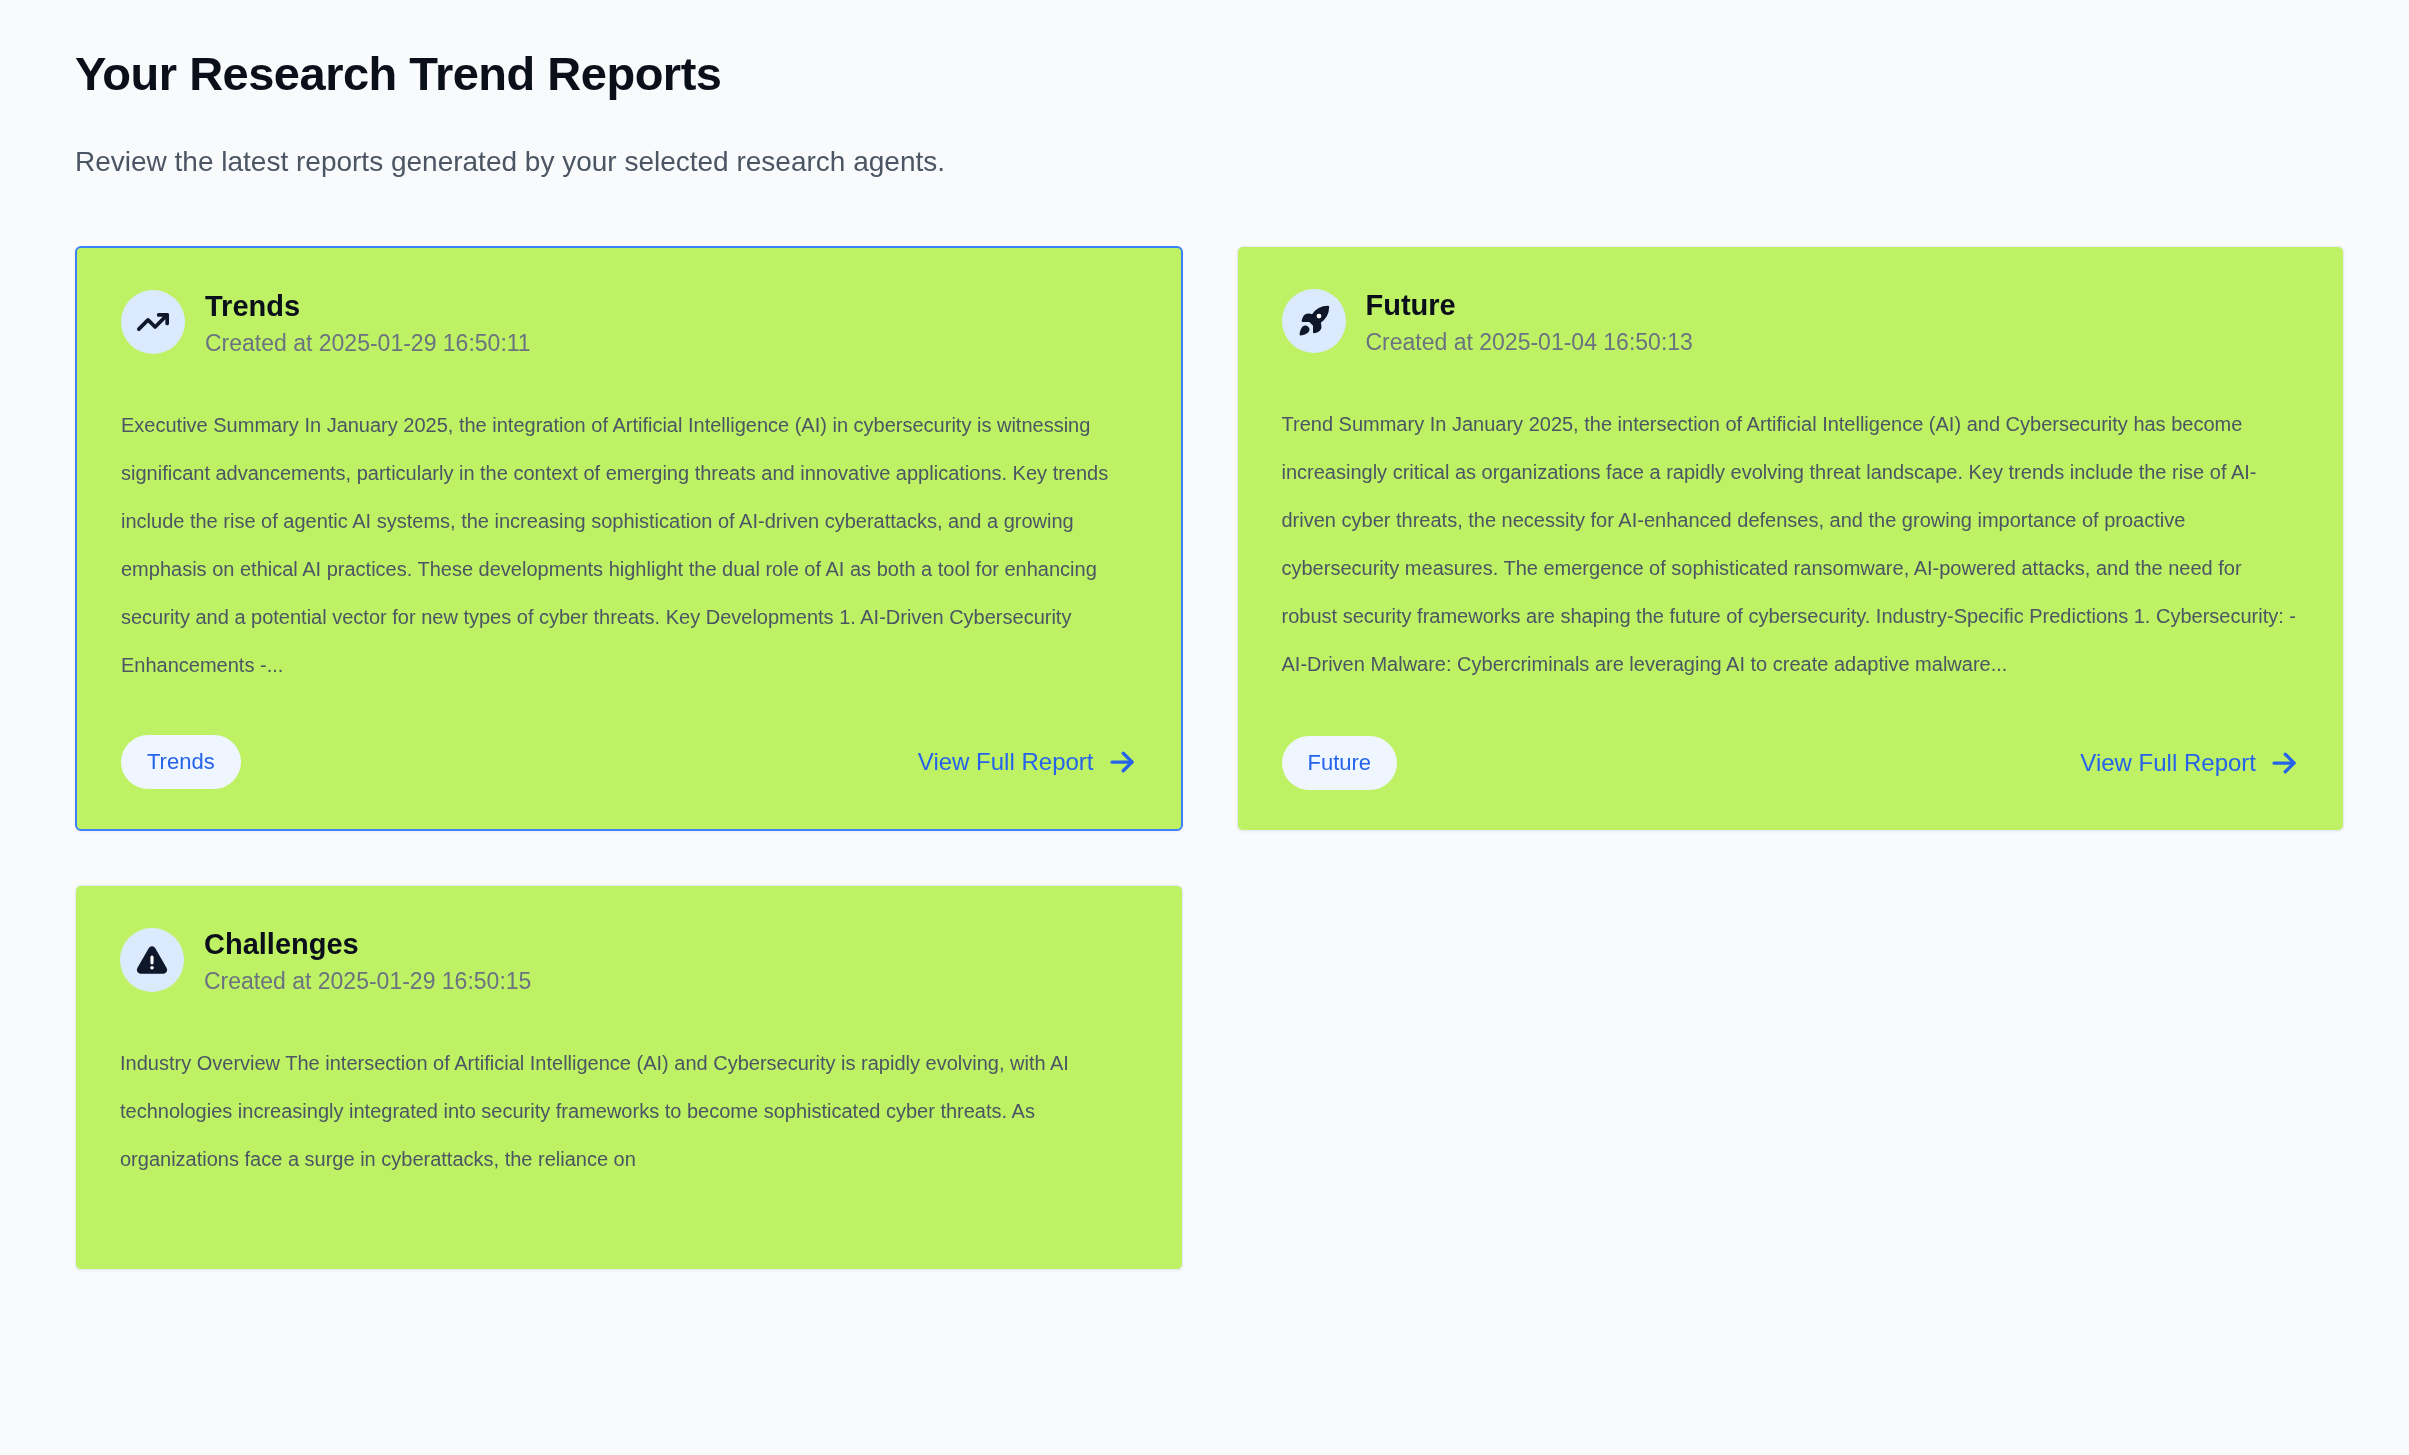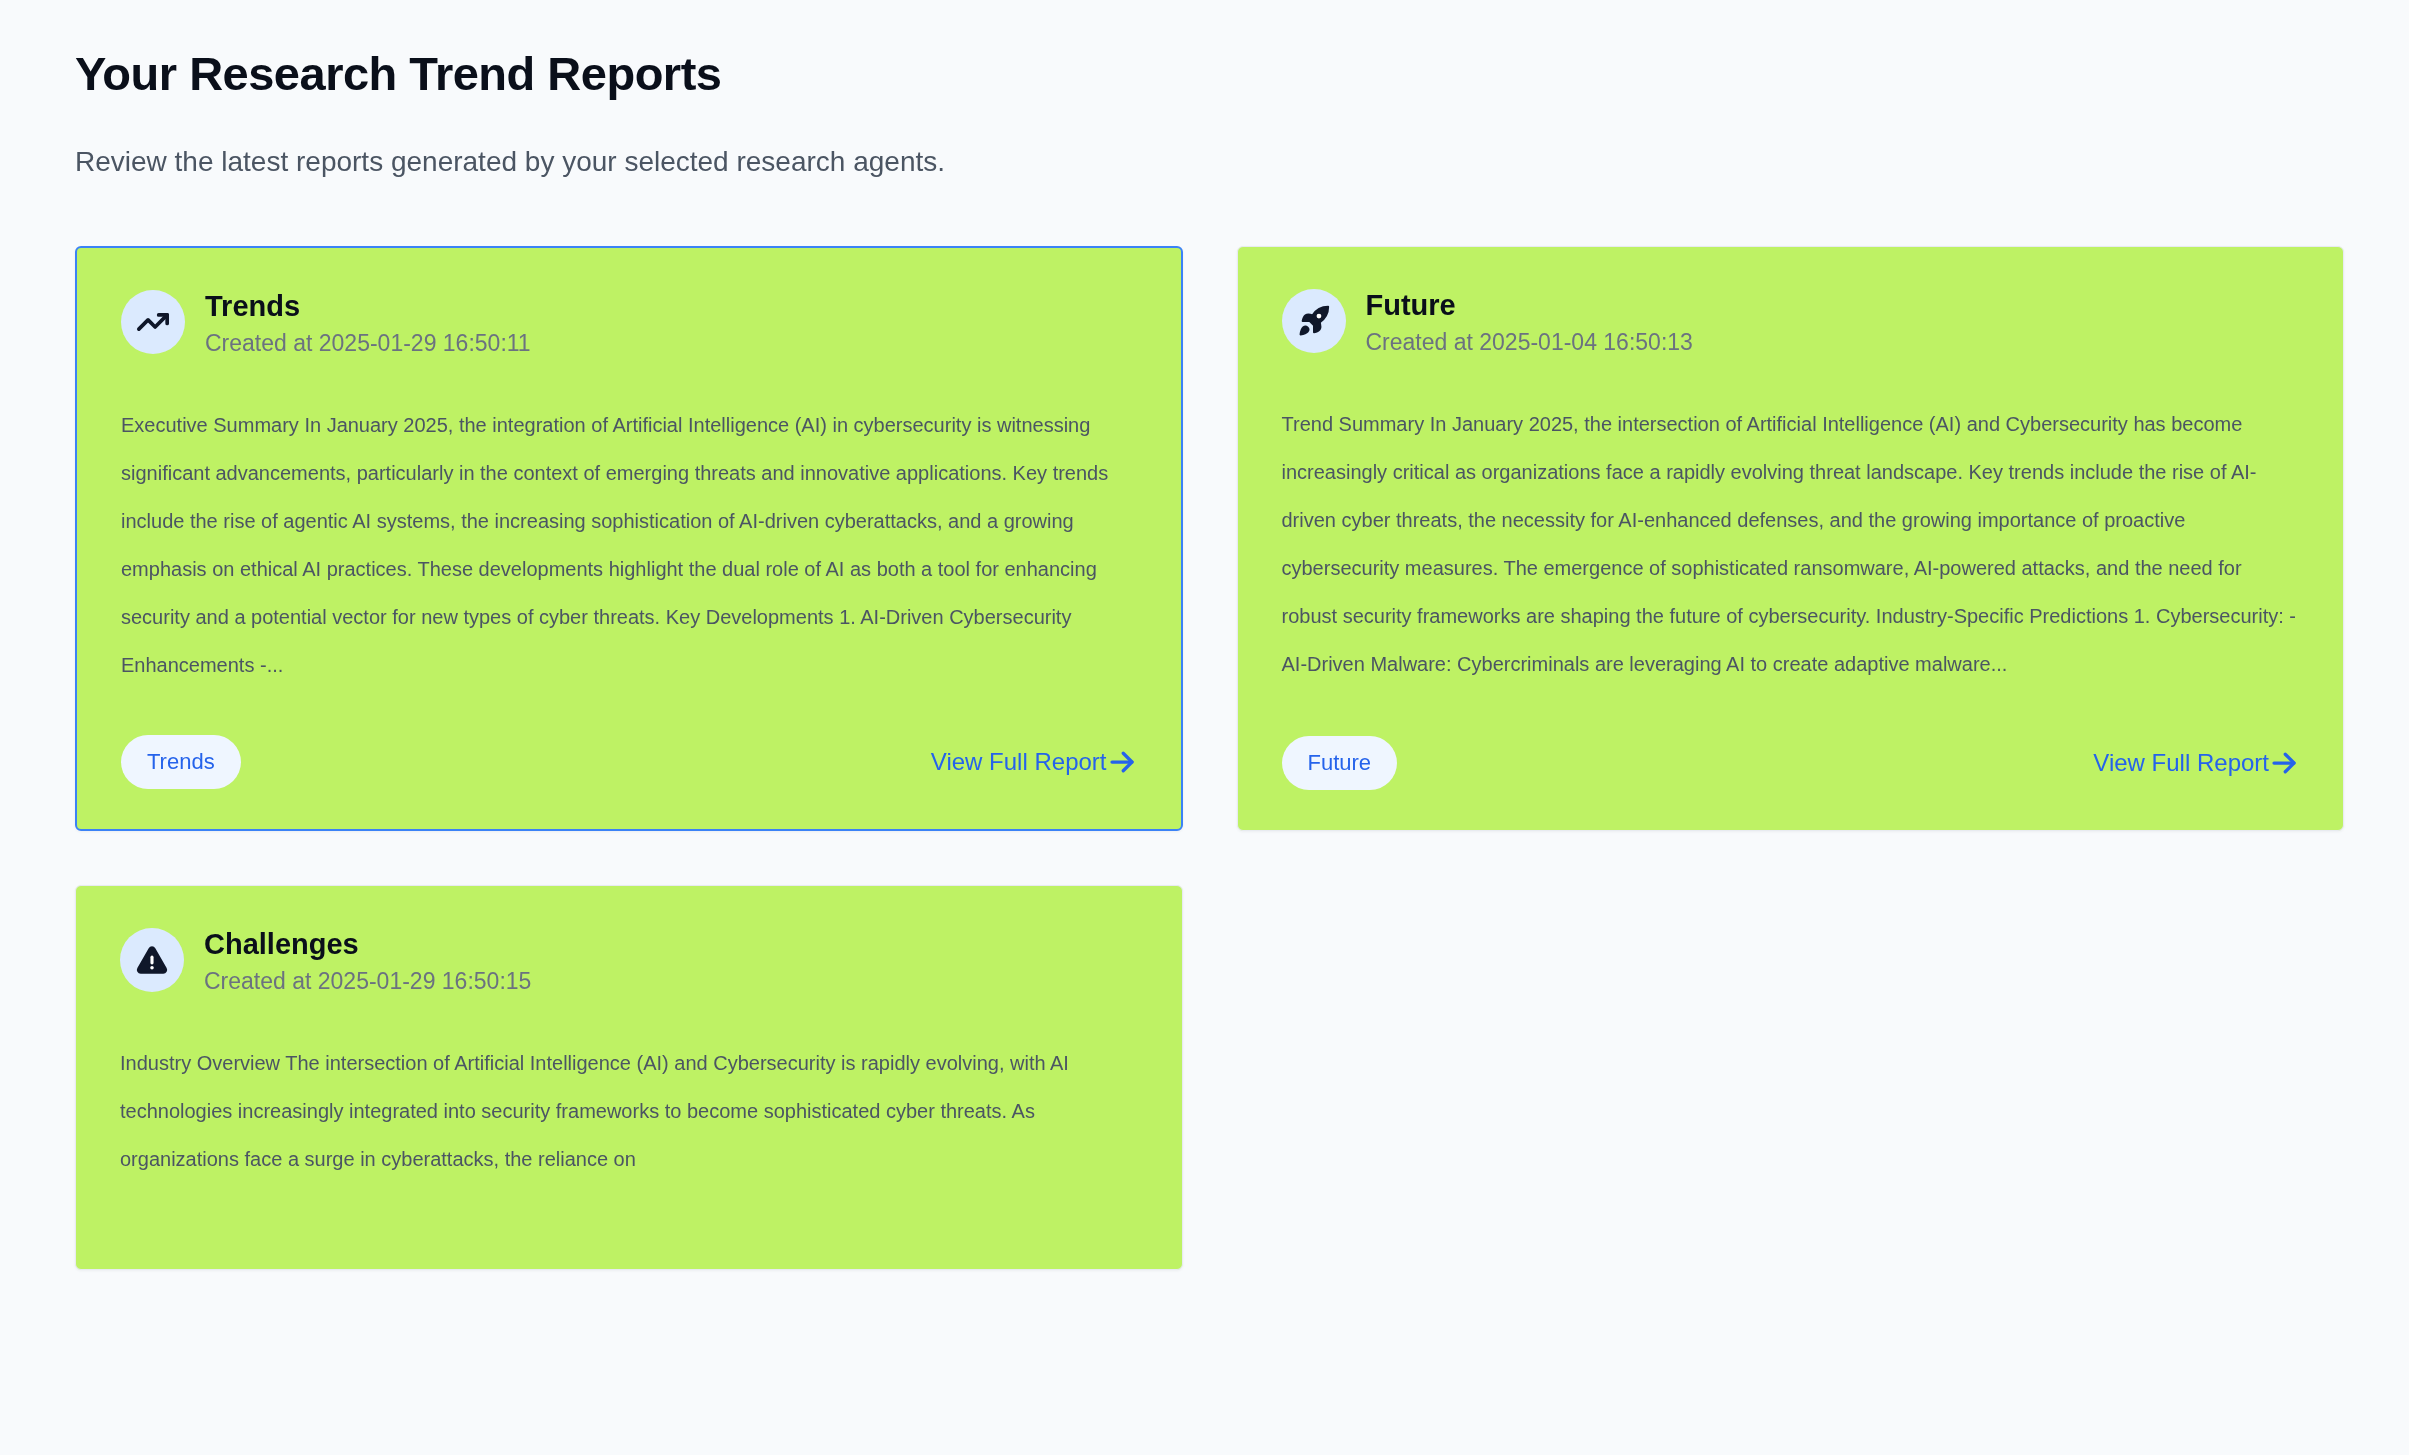--- a/index.html
+++ b/index.html
@@ -97,21 +97,21 @@
     background: #eff6ff;
     color: #2563eb;
     font-size: 22px;
     line-height: 1;
     padding: 16px 26px;
     border-radius: 999px;
   }
   .view-link {
     display: inline-flex;
     align-items: center;
-    gap: 0;
+    gap: 13px;
     color: #2563eb;
     font-size: 24px;
     font-weight: 500;
     text-decoration: none;
     cursor: pointer;
   }
   .view-link svg { display: block; }
   .icon-circle svg { display: block; }
 </style>
 </head>

